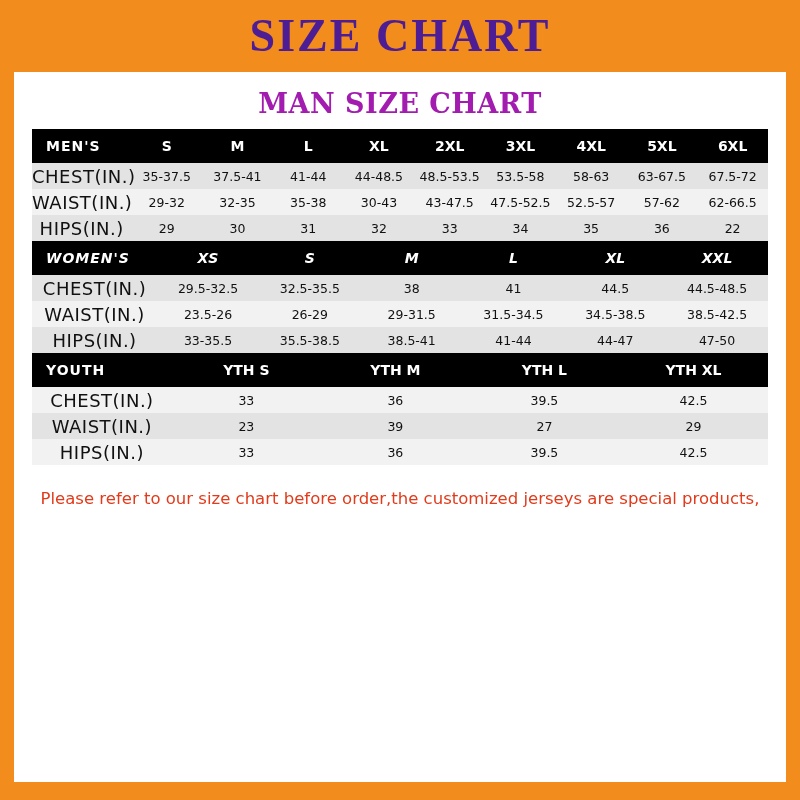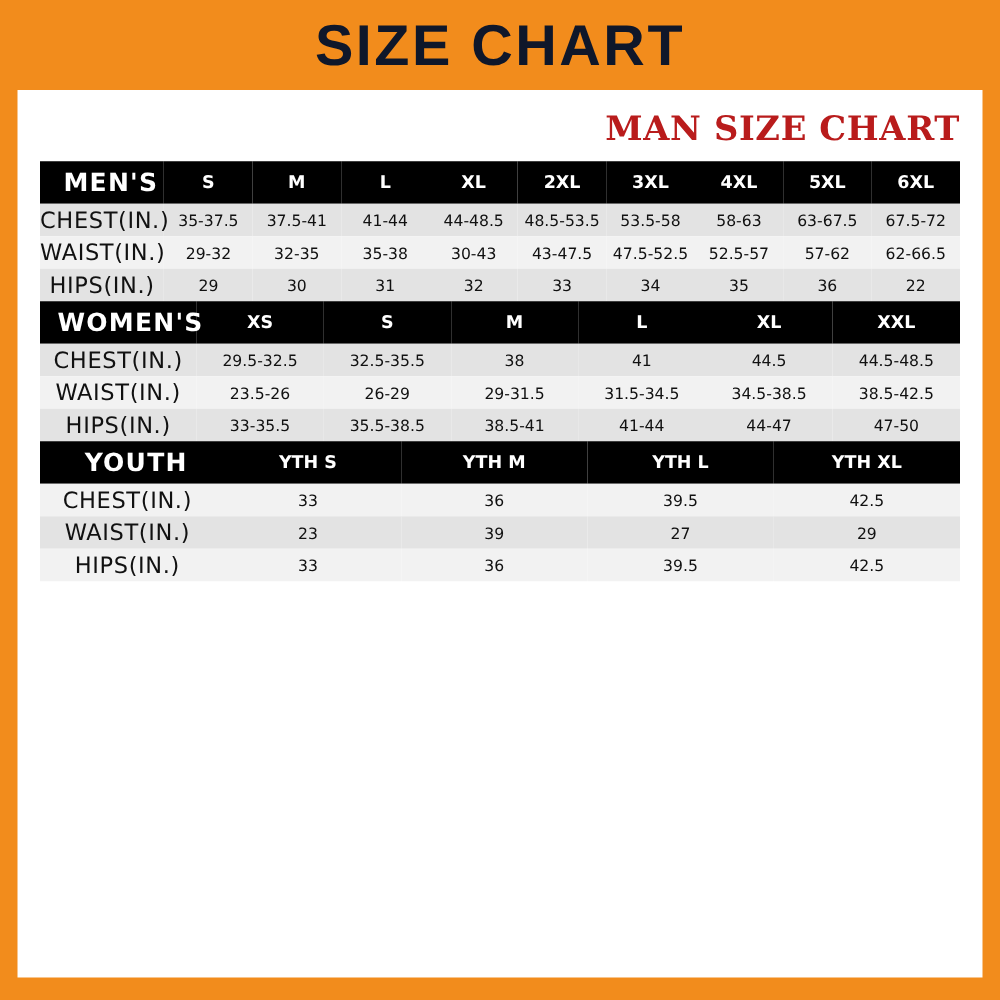--- a/index.html
+++ b/index.html
@@ -24,36 +24,36 @@
   }
   .banner {
     height: 72px;
     background: #f28c1c;
     display: flex;
     align-items: center;
     justify-content: center;
     margin: 0 -14px;
   }
   .banner-title {
-    font-family: Liberation Sans, sans-serif;
+    font-family: Liberation Serif, serif;
     font-weight: bold;
     font-size: 46px;
     letter-spacing: 2px;
-    color: #0f172a;
+    color: #4c1d95;
     line-height: 1;
   }
   .content {
     padding: 0 18px;
   }
   .section-title {
-    text-align: right;
+    text-align: center;
     font-family: "DejaVu Serif", serif;
     font-weight: bold;
     font-size: 27px;
-    color: #b91c1c;
+    color: #a21caf;
     letter-spacing: 0.5px;
   }
   .t-man { margin-top: 16px; margin-bottom: 10px; }
   .t-women { margin-top: 22px; margin-bottom: 10px; }
   .t-youth { margin-top: 26px; margin-bottom: 10px; }
 
   table.size-table {
     width: 100%;
     border-collapse: collapse;
     table-layout: fixed;
@@ -70,41 +70,41 @@
     white-space: nowrap;
   }
   table.size-table thead th {
     background: #000000;
     color: #ffffff;
     font-weight: bold;
     height: 34px;
     font-size: 14px;
   }
   table.size-table thead th.rowlabel {
-    text-align: center;
+    text-align: left;
     padding-left: 14px;
-    font-size: 20px;
+    font-size: 14px;
     letter-spacing: 1px;
   }
   table.size-table tbody tr.odd td { background: #e3e3e3; }
   table.size-table tbody tr.even td { background: #f2f2f2; }
   table.size-table tbody td.rowlabel {
     font-size: 18px;
     letter-spacing: 0.5px;
     text-align: center;
   }
 
   
   .men col.c0 { width: 13.5%; }
   .women col.c0 { width: 17%; }
   .youth col.c0 { width: 19%; }
   .youth thead th { height: 38px; font-size: 15px; }
   .youth th, .youth td { height: 32px; font-size: 14px; }
   .youth thead th.rowlabel { font-size: 17px; }
-  .women thead th { height: 40px; font-size: 15.5px; }
+  .women thead th { height: 40px; font-size: 15.5px; font-style: italic; }
   .women th, .women td { height: 31px; font-size: 14px; }
   .women thead th.rowlabel { font-size: 17px; }
 
   .footer-note {
     margin-top: 22px;
     padding: 0 8px;
     text-align: center;
     color: #e23a1a;
     font-family: "DejaVu Sans", sans-serif;
     font-size: 16.5px;
@@ -287,18 +287,19 @@
           <td class="rowlabel">HIPS(IN.)</td>
           <td>33</td>
           <td>36</td>
           <td>39.5</td>
           <td>42.5</td>
         </tr>
       </tbody>
     </table>
 
     <div class="footer-note">
+      <div>Please refer to our size chart before order,the customized jerseys are special products,</div>
     </div>
 
   </div>
 
   <div class="bottom-bar"></div>
 </div>
 
 </body></html>

